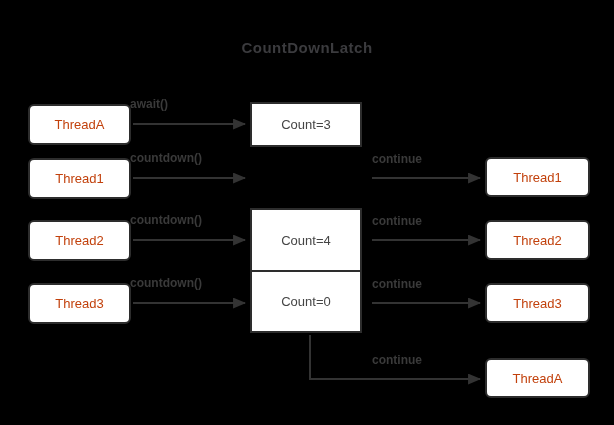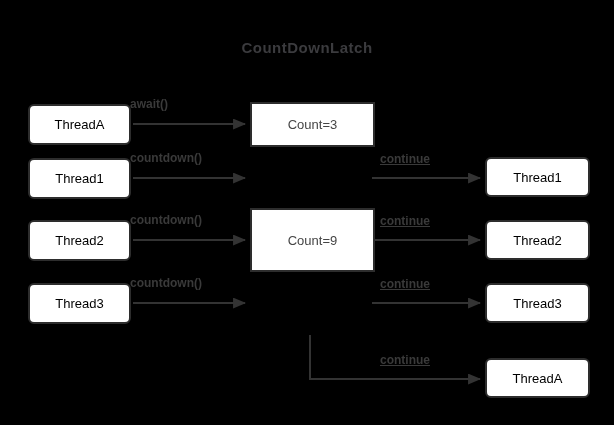--- a/index.html
+++ b/index.html
@@ -30,47 +30,47 @@
   .thread-box {
     position: absolute;
     box-sizing: border-box;
     background: #ffffff;
     border: 2px solid #2d2d2d;
     border-radius: 6px;
     display: flex;
     align-items: center;
     justify-content: center;
     font-size: 13px;
-    color: #000000;
+    color: #c2410c;
   }
   .left-box  { left: 28px;  width: 103px; height: 41px; }
   .right-box { left: 485px; width: 105px; height: 40px; }
   .latch-cell {
     position: absolute;
     box-sizing: border-box;
     left: 250px;
-    width: 125px;
+    width: 112px;
     background: #ffffff;
     border: 2px solid #2d2d2d;
     display: flex;
     align-items: center;
     justify-content: center;
     font-size: 13px;
     color: #454545;
   }
   .arrow-label {
     position: absolute;
     width: 120px;
     text-align: left;
     font-size: 12px;
     font-weight: bold;
     color: #3a3a3a;
   }
   .label-left  { left: 130px; }
-  .label-right { left: 380px; text-decoration: underline; }
+  .label-right { left: 372px; }
   svg.arrows {
     position: absolute;
     top: 0;
     left: 0;
     width: 614px;
     height: 425px;
     pointer-events: none;
   }
 </style>
 </head>
@@ -106,21 +106,24 @@
     <span>Thread2</span>
   </div>
   <div class="thread-box left-box" style="top:283px">
     <span>Thread3</span>
   </div>
 
   <div class="latch-cell" style="top:102px; height:45px">
     <span>Count=3</span>
   </div>
   <div class="latch-cell" style="top:208px; height:64px">
-    <span>Count=9</span>
+    <span>Count=4</span>
+  </div>
+  <div class="latch-cell" style="top:270px; height:63px">
+    <span>Count=0</span>
   </div>
 
   <div class="thread-box right-box" style="top:157px">
     <span>Thread1</span>
   </div>
   <div class="thread-box right-box" style="top:220px">
     <span>Thread2</span>
   </div>
   <div class="thread-box right-box" style="top:283px">
     <span>Thread3</span>

